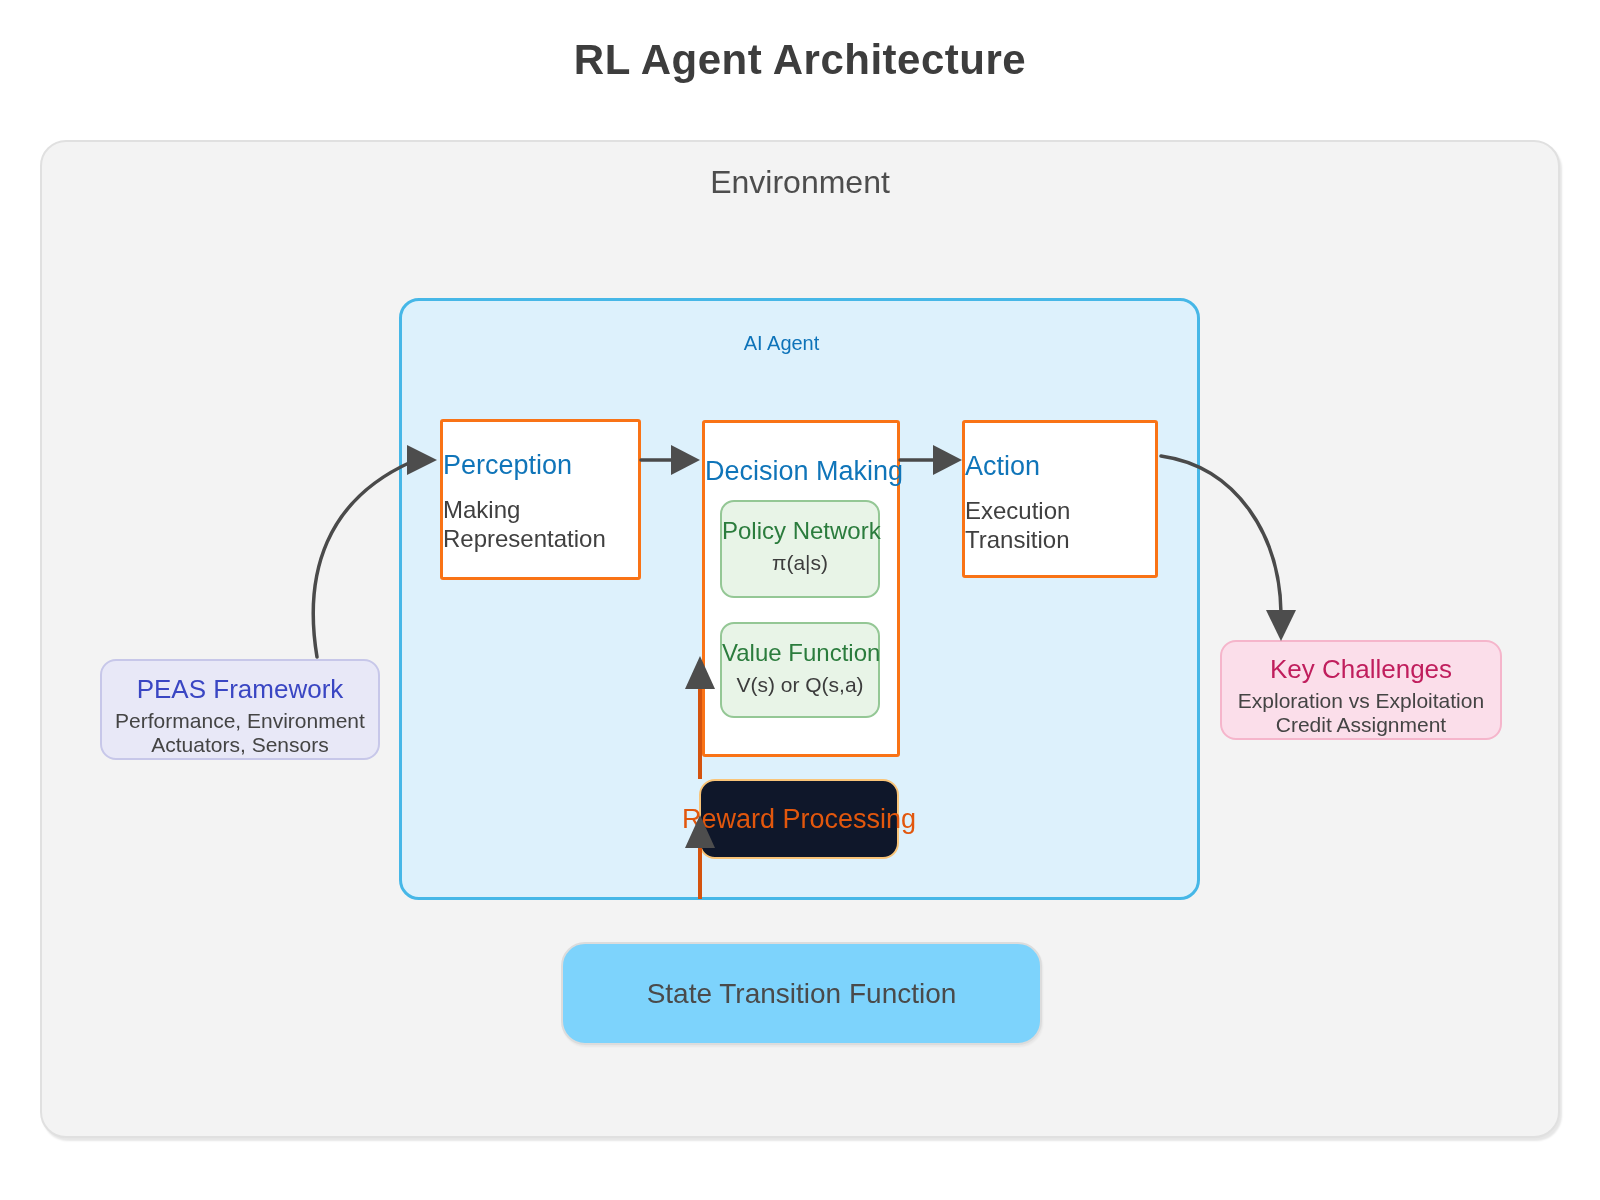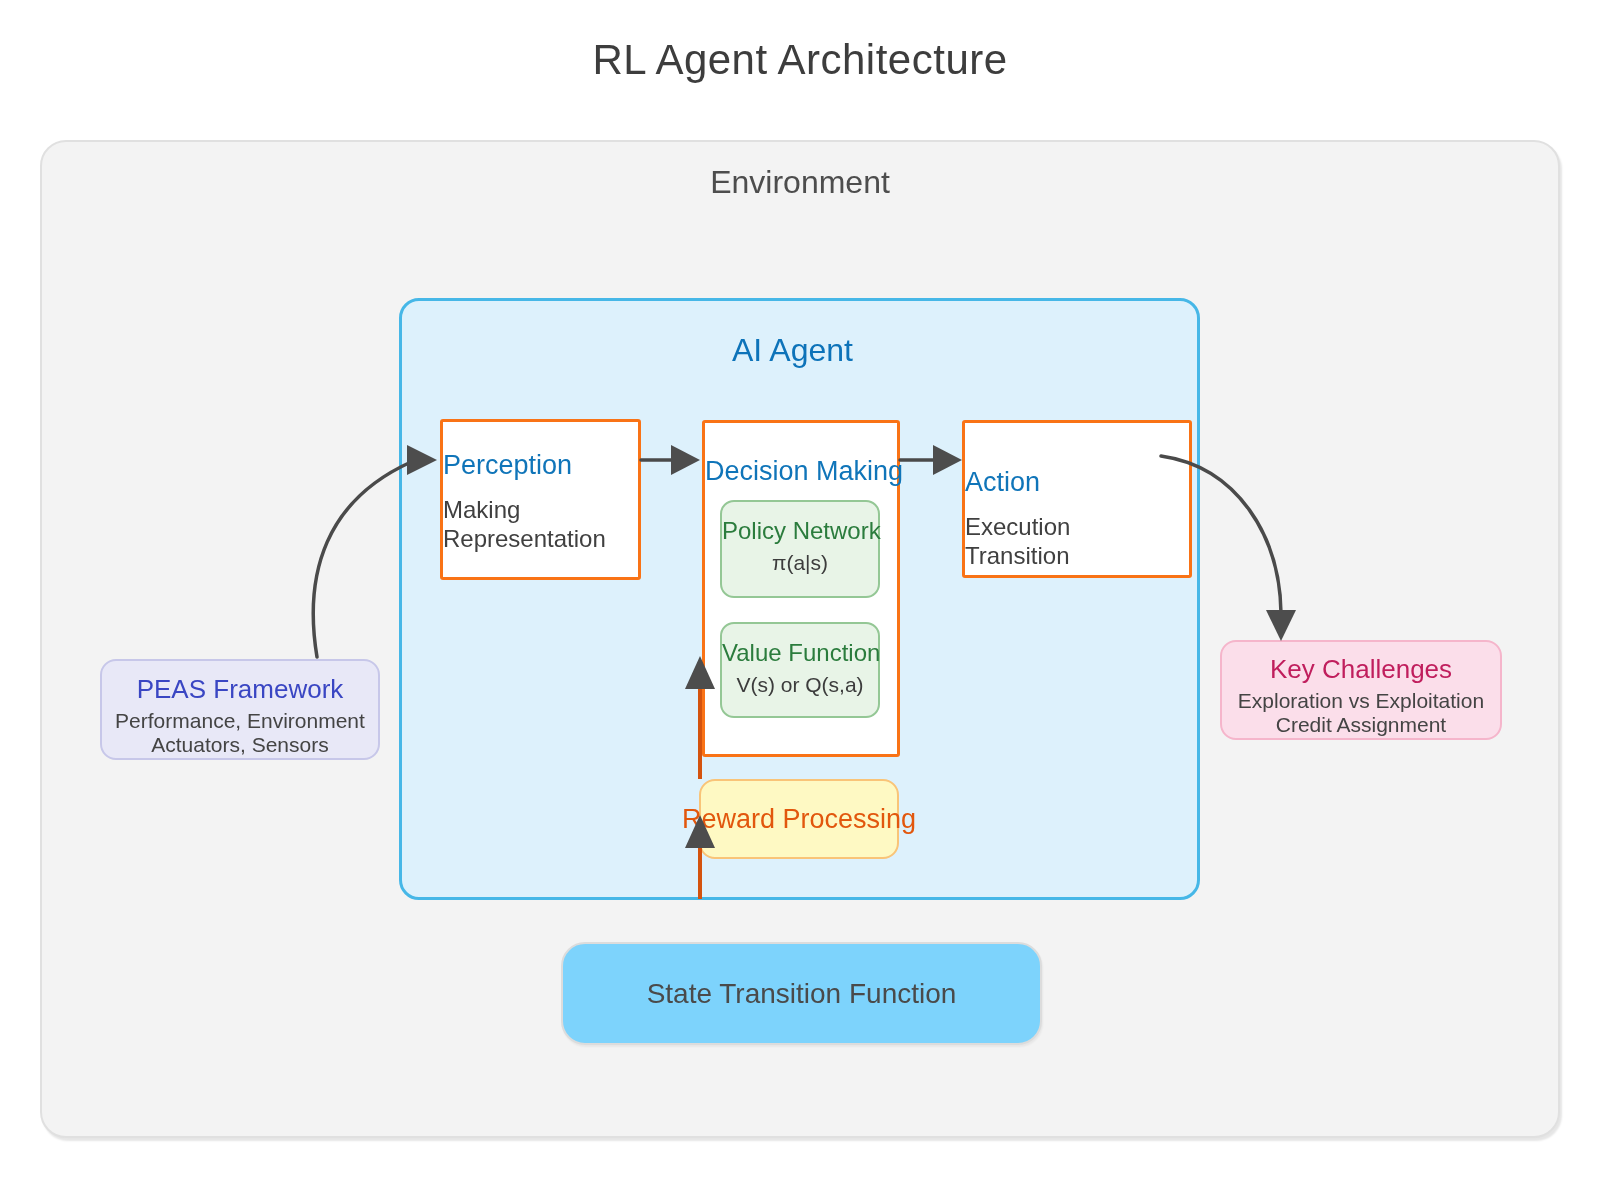--- a/index.html
+++ b/index.html
@@ -3,49 +3,49 @@
 <meta charset="utf-8">
 <style>
   html,body{margin:0;padding:0;background:#ffffff;}
   *{box-sizing:border-box;}
   .canvas{
     position:relative;width:1600px;height:1200px;background:#ffffff;
     font-family:"Liberation Sans", sans-serif;overflow:hidden;
   }
   .diagram-title{
     position:absolute;left:0;top:36px;width:1600px;text-align:center;
-    font-size:42px;font-weight:normal;color:#3d3d3d;letter-spacing:0.5px;margin:0;
+    font-size:42px;font-weight:bold;color:#3d3d3d;letter-spacing:0.5px;margin:0;
   }
   .env-box{
     position:absolute;left:40px;top:140px;width:1520px;height:998px;
     background:#f3f3f3;border:2px solid #e0e0e0;border-radius:26px;
     box-shadow:2px 3px 2px rgba(0,0,0,0.10);
   }
   .env-label{
     position:absolute;left:40px;top:164px;width:1520px;text-align:center;
     font-size:32px;color:#4d4d4d;
   }
   .agent-box{
     position:absolute;left:399px;top:298px;width:801px;height:602px;
     background:#ddf1fc;border:3px solid #46b7e7;border-radius:20px;
   }
   .agent-label{
-    position:absolute;left:392px;top:332px;width:801px;text-align:center;
-    font-size:32px;color:#0d73b9;
+    position:absolute;left:381px;top:332px;width:801px;text-align:center;
+    font-size:20px;color:#0d73b9;
   }
   .node{
     position:absolute;background:#ffffff;border:3px solid #f97316;
     border-radius:3px;text-align:left;
   }
   .node-title{font-size:27px;color:#1075b9;white-space:nowrap;}
   .node-sub{font-size:24px;color:#404040;line-height:1.22;margin-top:14px;}
   .node-sub span{display:block;}
   .perception{left:440px;top:419px;width:201px;height:161px;padding-top:28px;}
   .decision{left:702px;top:420px;width:198px;height:337px;padding-top:33px;}
-  .action{left:962px;top:420px;width:230px;height:158px;padding-top:44px;}
+  .action{left:962px;top:420px;width:196px;height:158px;padding-top:28px;}
   .greenbox{
     position:absolute;background:#e8f4e7;border:2px solid #94c795;
     border-radius:14px;text-align:center;padding-top:15px;
   }
   .policy{left:720px;top:500px;width:160px;height:98px;}
   .value{left:720px;top:622px;width:160px;height:96px;}
   .green-title{font-size:24px;color:#2b7c3d;white-space:nowrap;}
   .formula{font-size:21px;color:#3c3c3c;margin-top:6px;white-space:nowrap;}
   .peas-box{
     position:absolute;left:100px;top:659px;width:280px;height:101px;
@@ -56,21 +56,21 @@
   .small-sub{font-size:21px;color:#444444;line-height:1.15;margin-top:4px;}
   .small-sub span{display:block;white-space:nowrap;}
   .challenges-box{
     position:absolute;left:1220px;top:640px;width:282px;height:100px;
     background:#fbdeea;border:2px solid #f5b5cb;border-radius:16px;
     text-align:center;padding-top:12px;
   }
   .challenges-title{font-size:26px;color:#c01e5d;}
   .reward-box{
     position:absolute;left:699px;top:779px;width:200px;height:80px;
-    background:#fef9c3;border:2px solid #f9c478;border-radius:16px;
+    background:#0f172a;border:2px solid #f9c478;border-radius:16px;
     display:flex;align-items:center;justify-content:center;
   }
   .reward-label{font-size:27px;color:#e2570d;white-space:nowrap;}
   .transition-box{
     position:absolute;left:561px;top:942px;width:481px;height:103px;
     background:#7dd3fc;border:2px solid #dcdcdc;border-radius:24px;
     display:flex;align-items:center;justify-content:center;
     box-shadow:1px 2px 2px rgba(0,0,0,0.05);
   }
   .transition-label{font-size:28px;color:#4a4a4a;white-space:nowrap;}

